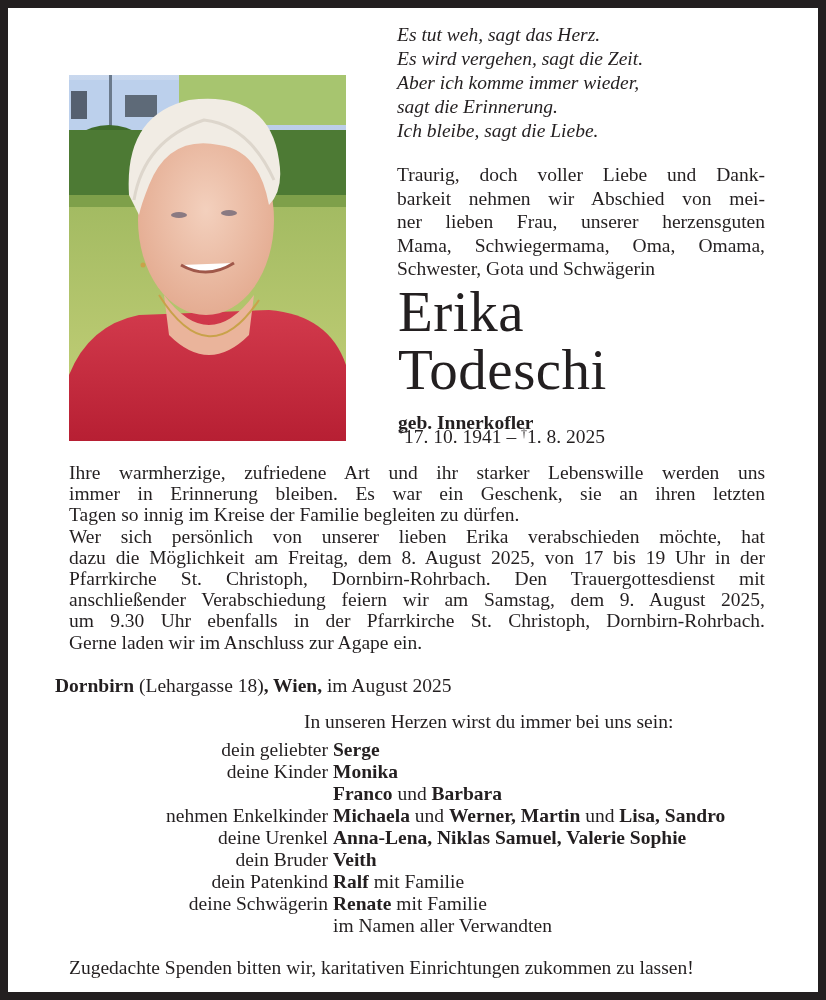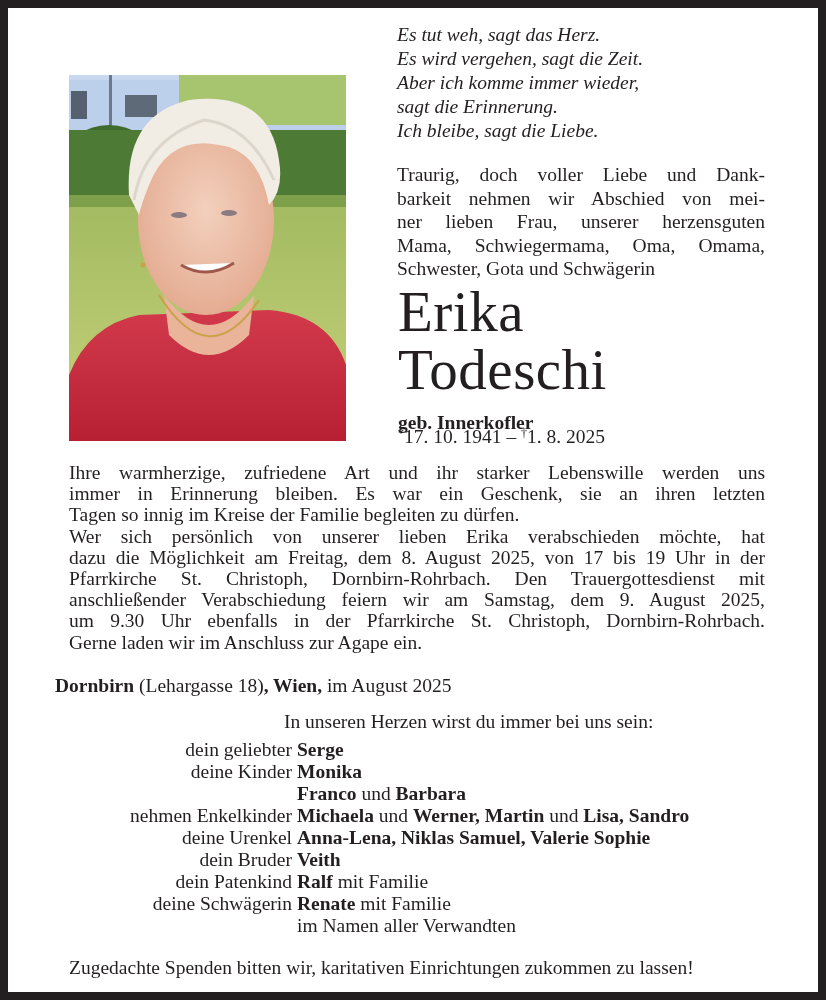--- a/index.html
+++ b/index.html
@@ -94,37 +94,37 @@
       left: 47px; top: 667px;
       font-family: "Liberation Serif", serif;
       font-size: 19.5px;
       line-height: 22px;
       white-space: nowrap;
     }
     .place b { font-weight: bold; }
 
     .heart {
       position: absolute;
-      left: 276px; top: 703px;
+      left: 296px; top: 703px;
       font-family: "Liberation Serif", serif;
       font-size: 19.5px;
       line-height: 22px;
       white-space: nowrap;
     }
 
     .family {
       position: absolute;
       left: 0; top: 731px;
       width: 810px;
       font-family: "Liberation Serif", serif;
       font-size: 19.5px;
       line-height: 22px;
     }
     .frow { display: flex; white-space: nowrap; height: 22px; }
-    .frow .rel { width: 284px; text-align: right; padding-right: 5px; flex: none; }
+    .frow .rel { width: 284px; text-align: right; padding-right: 5px; flex: none; padding-left: 36px; }
     .frow .names { flex: none; }
     .frow .names b { font-weight: bold; }
 
     .footer {
       position: absolute;
       left: 61px; top: 949px;
       font-family: "Liberation Serif", serif;
       font-size: 19.5px;
       line-height: 22px;
       white-space: nowrap;

